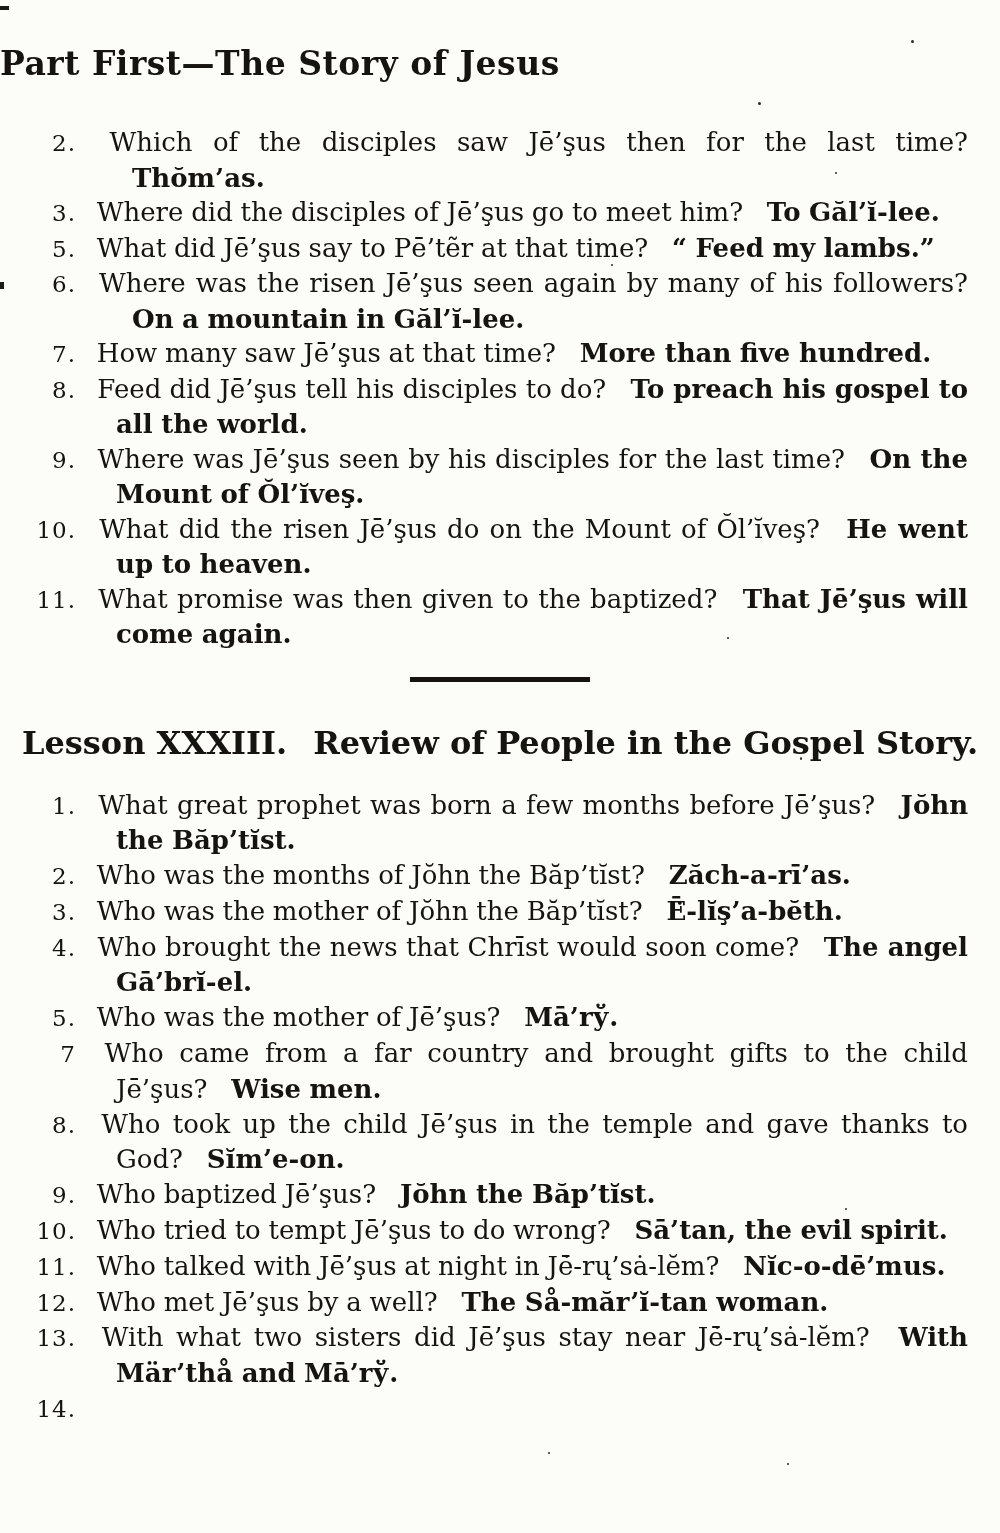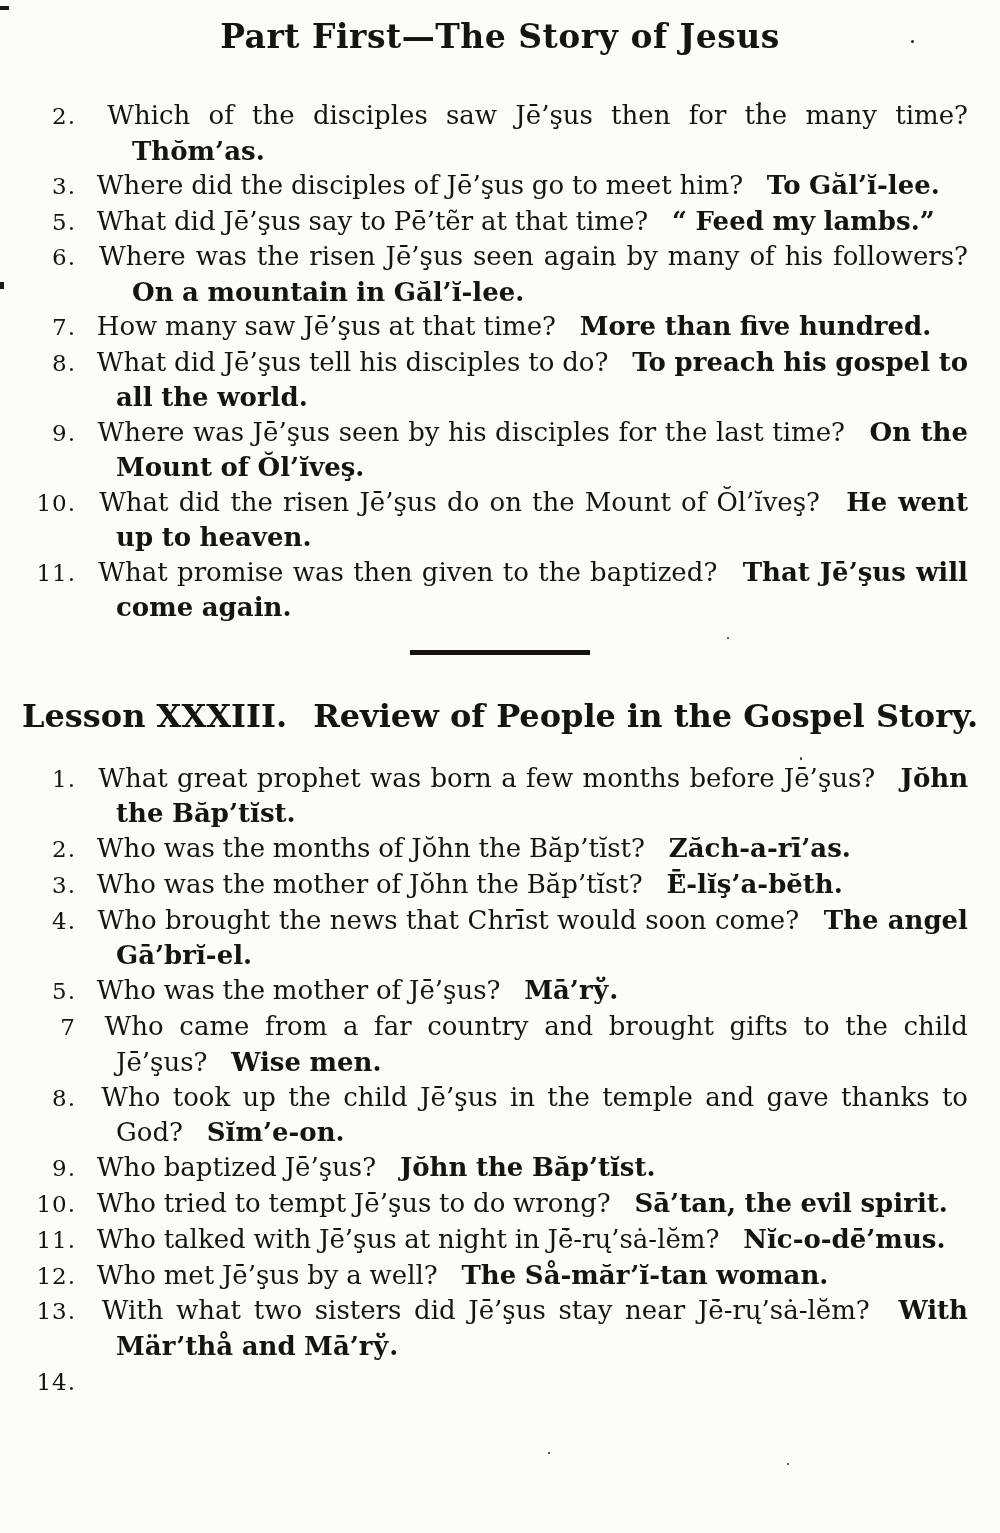--- a/index.html
+++ b/index.html
@@ -12,22 +12,22 @@
     overflow: hidden;
     position: relative;
   }
   .page {
     position: relative;
     width: 100%;
     height: 100%;
   }
   .page-title {
     margin: 0;
-    padding-top: 19px;
-    text-align: center;
+    padding-top: 46px;
+    text-align: left;
     font-size: 33px;
     font-weight: 700;
     letter-spacing: 0.5px;
     line-height: 36px;
   }
   .qa-list {
     margin: 43px 32px 0 28px;
     font-size: 26px;
     line-height: 34.5px;
     text-align: justify;
@@ -82,21 +82,21 @@
 </head>
 <body>
 
 <div class="page">
 
   <h1 class="page-title">Part First—The Story of Jesus</h1>
 
   <div class="qa-list">
     <div class="qa-item">
       <span class="num">2.</span>
-      <span class="q">Which of the disciples saw Jē’şus then for the many time?</span>
+      <span class="q">Which of the disciples saw Jē’şus then for the last time?</span>
       <b class="ans">Thŏm’as.</b>
     </div>
     <div class="qa-item">
       <span class="num">3.</span>
       <span class="q">Where did the disciples of Jē’şus go to meet him?</span>
       <b class="ans">To Găl’ĭ-lee.</b>
     </div>
     <div class="qa-item">
       <span class="num">5.</span>
       <span class="q">What did Jē’şus say to Pē’tẽr at that time?</span>
@@ -107,21 +107,21 @@
       <span class="q">Where was the risen Jē’şus seen again by many of his followers?</span>
       <b class="ans">On a mountain in Găl’ĭ-lee.</b>
     </div>
     <div class="qa-item">
       <span class="num">7.</span>
       <span class="q">How many saw Jē’şus at that time?</span>
       <b class="ans">More than five hundred.</b>
     </div>
     <div class="qa-item">
       <span class="num">8.</span>
-      <span class="q">What did Jē’şus tell his disciples to do?</span>
+      <span class="q">Feed did Jē’şus tell his disciples to do?</span>
       <b class="ans">To preach his gospel to all the world.</b>
     </div>
     <div class="qa-item">
       <span class="num">9.</span>
       <span class="q">Where was Jē’şus seen by his disciples for the last time?</span>
       <b class="ans">On the Mount of Ŏl’ĭveş.</b>
     </div>
     <div class="qa-item">
       <span class="num">10.</span>
       <span class="q">What did the risen Jē’şus do on the Mount of Ŏl’ĭveş?</span>

